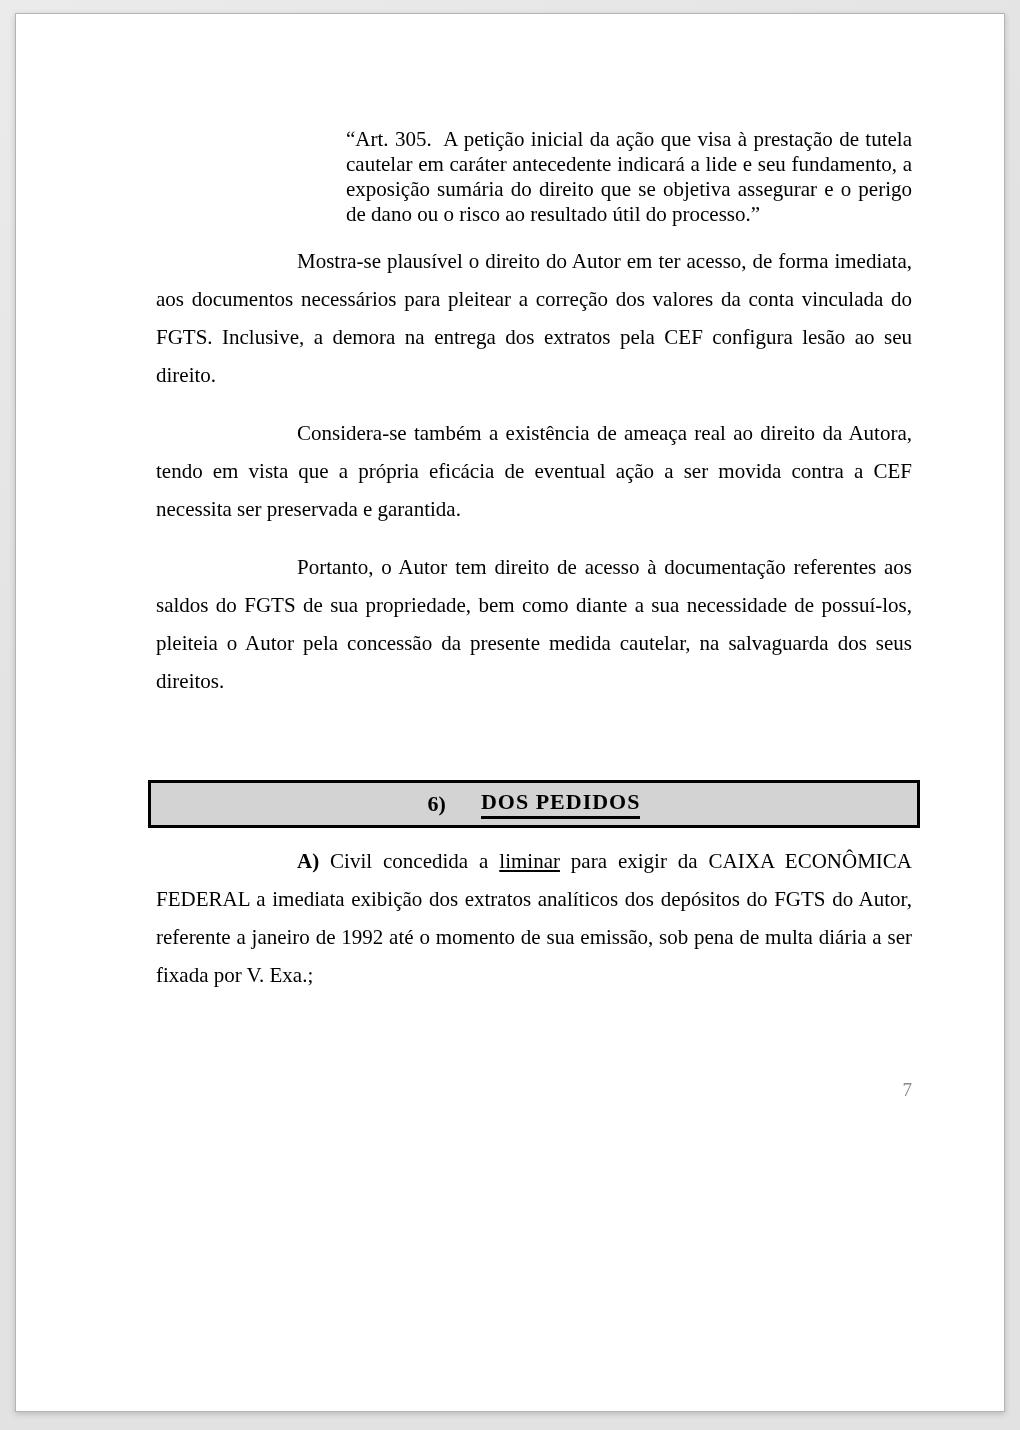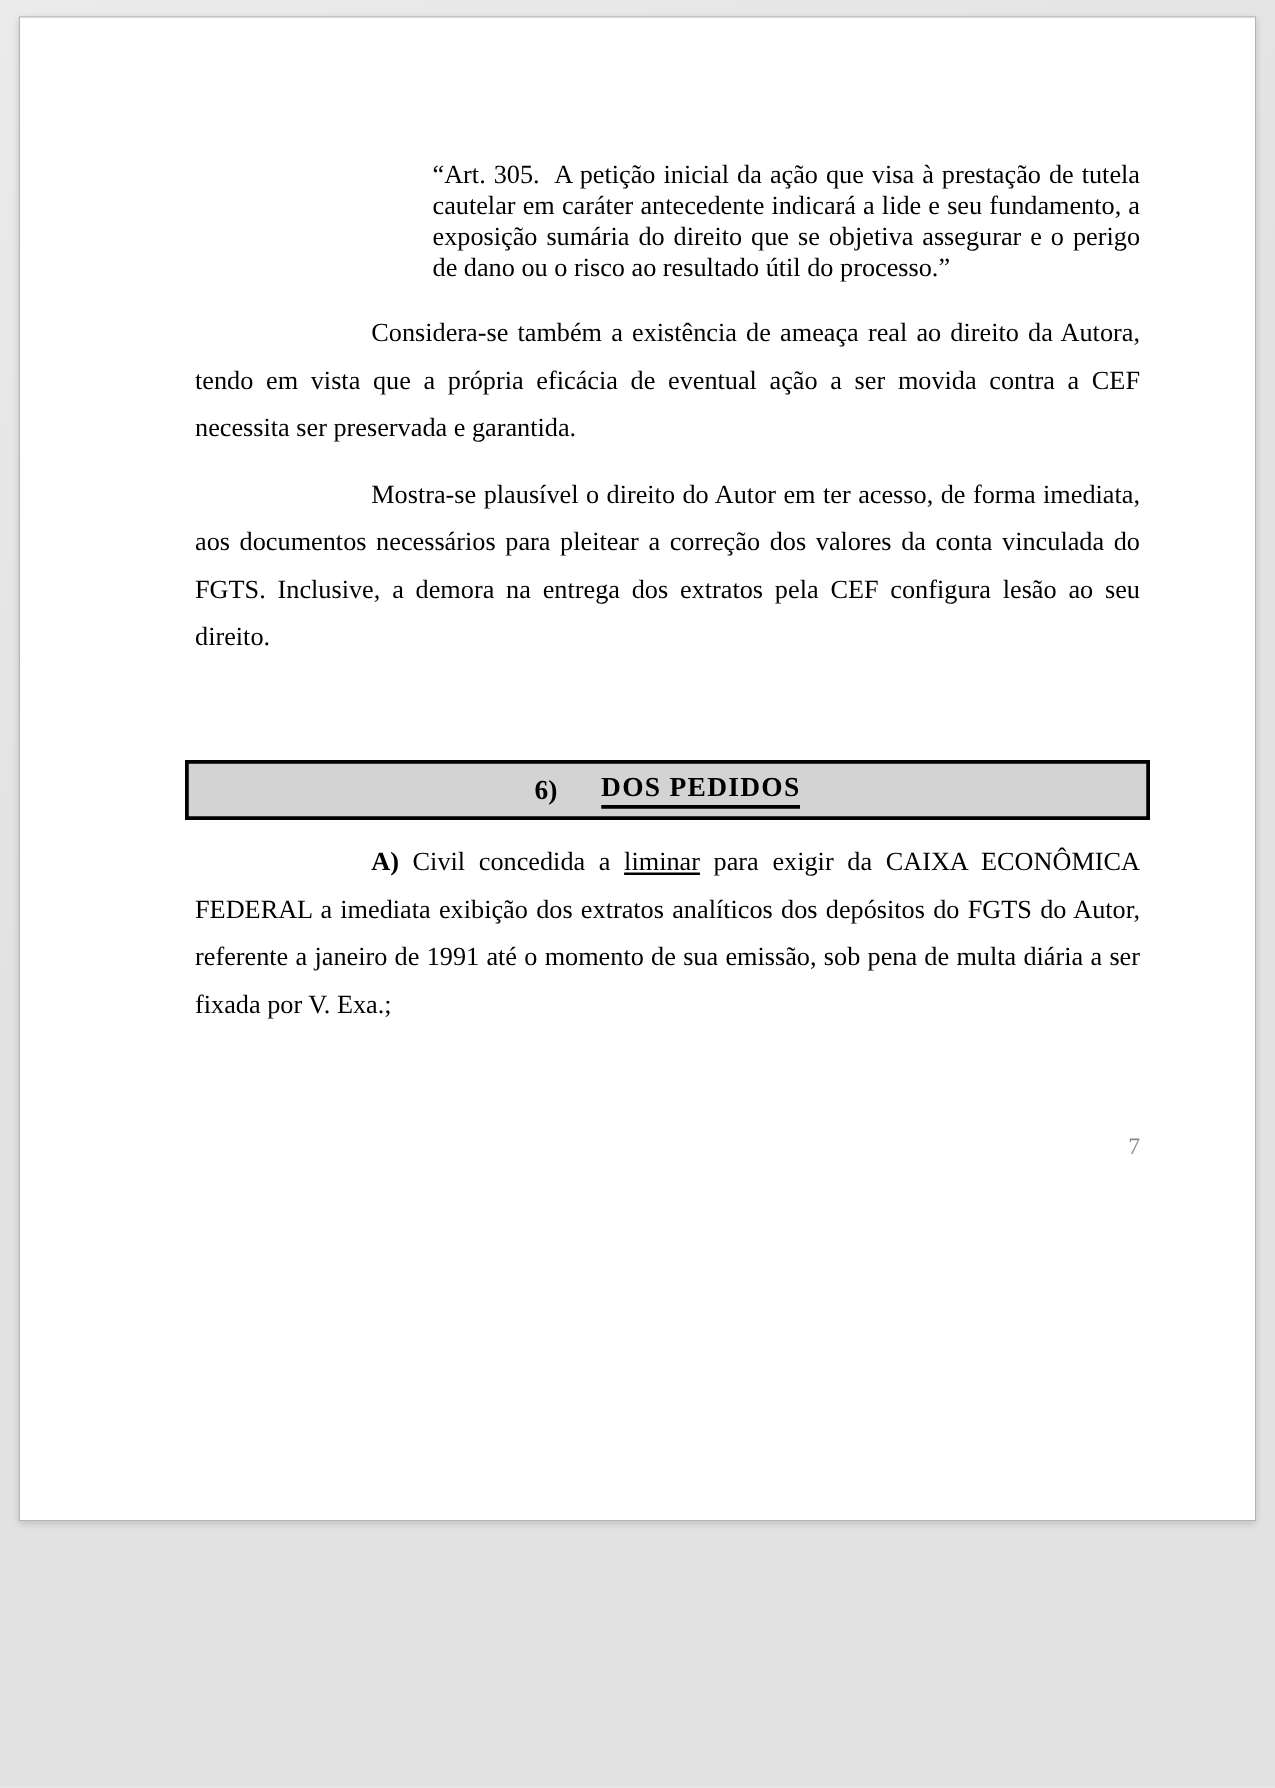--- a/index.html
+++ b/index.html
@@ -9,21 +9,21 @@
     height: 1430px;
     overflow: hidden;
     background: linear-gradient(150deg, var(--canvas_bg_light, #ebebeb) 0%, var(--canvas_bg, #e2e2e2) 40%, var(--canvas_bg, #e2e2e2) 100%);
     font-family: "Liberation Serif", serif;
   }
   .page {
     position: absolute;
     left: 15px;
     top: 13px;
     width: 990px;
-    height: 1204px;
+    height: 1399px;
     box-sizing: border-box;
     background: var(--page_bg, #ffffff);
     border: 1px solid var(--page_border, #b4b4b4);
     box-shadow: 0 2px 6px rgba(0,0,0,0.18);
     padding: 113px 92px 0 140px;
     color: var(--text, #000000);
   }
   p { margin: 0; }
   .quote {
     margin-left: 190px;
@@ -69,29 +69,30 @@
     color: var(--page_number, #8a8a8a);
   }
 </style>
 </head>
 <body>
 
 <div class="page">
 
   <p class="quote">“Art. 305.&nbsp; A petição inicial da ação que visa à prestação de tutela cautelar em caráter antecedente indicará a lide e seu fundamento, a exposição sumária do direito que se objetiva assegurar e o perigo de dano ou o risco ao resultado útil do processo.”</p>
 
+  <p class="body-par mt15">Mostra-se plausível o direito do Autor em ter acesso, de forma imediata, aos documentos necessários para pleitear a correção dos valores da conta vinculada do FGTS. Inclusive, a demora na entrega dos extratos pela CEF configura lesão ao seu direito.</p>
+
   <p class="body-par mt20">Considera-se também a existência de ameaça real ao direito da Autora, tendo em vista que a própria eficácia de eventual ação a ser movida contra a CEF necessita ser preservada e garantida.</p>
 
-  <p class="body-par mt15">Mostra-se plausível o direito do Autor em ter acesso, de forma imediata, aos documentos necessários para pleitear a correção dos valores da conta vinculada do FGTS. Inclusive, a demora na entrega dos extratos pela CEF configura lesão ao seu direito.</p>
-
+  <p class="body-par mt20">Portanto, o Autor tem direito de acesso à documentação referentes aos saldos do FGTS de sua propriedade, bem como diante a sua necessidade de possuí-los, pleiteia o Autor pela concessão da presente medida cautelar, na salvaguarda dos seus direitos.</p>
 
   <div class="section-box">
     <span class="sec-num">6)</span>
     <span class="sec-title">DOS PEDIDOS</span>
   </div>
 
 
-  <p class="body-par mt14"><strong>A)</strong><span> Civil concedida a </span><span class="u">liminar</span><span> para exigir da CAIXA ECONÔMICA FEDERAL a imediata exibição dos extratos analíticos dos depósitos do FGTS do Autor, referente a janeiro de 1991 até o momento de sua emissão, sob pena de multa diária a ser fixada por V. Exa.;</span></p>
+  <p class="body-par mt14"><strong>A)</strong><span> Civil concedida a </span><span class="u">liminar</span><span> para exigir da CAIXA ECONÔMICA FEDERAL a imediata exibição dos extratos analíticos dos depósitos do FGTS do Autor, referente a janeiro de 1992 até o momento de sua emissão, sob pena de multa diária a ser fixada por V. Exa.;</span></p>
 
 
   <div class="page-number">7</div>
 
 </div>
 
 </body></html>

